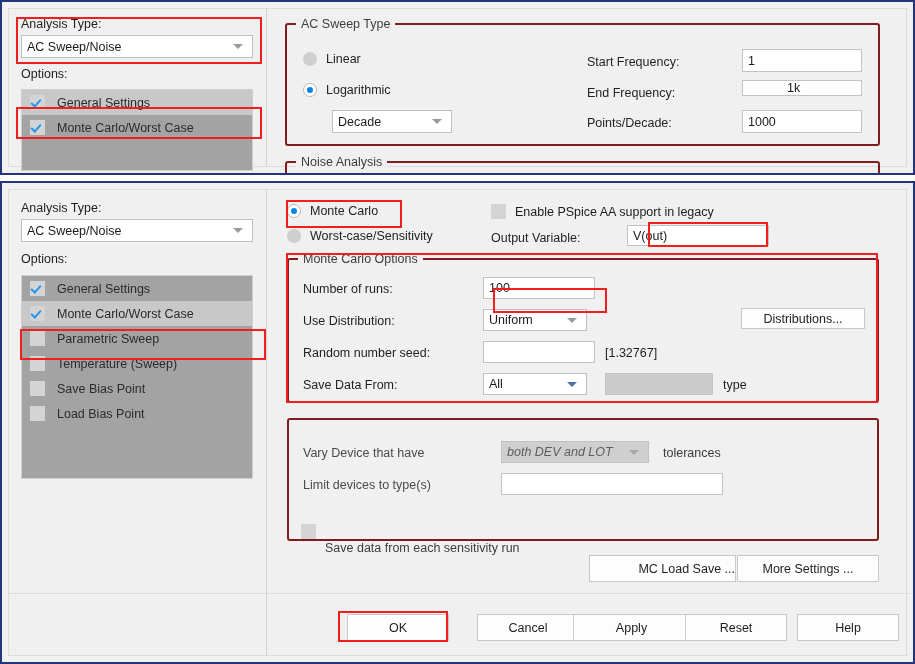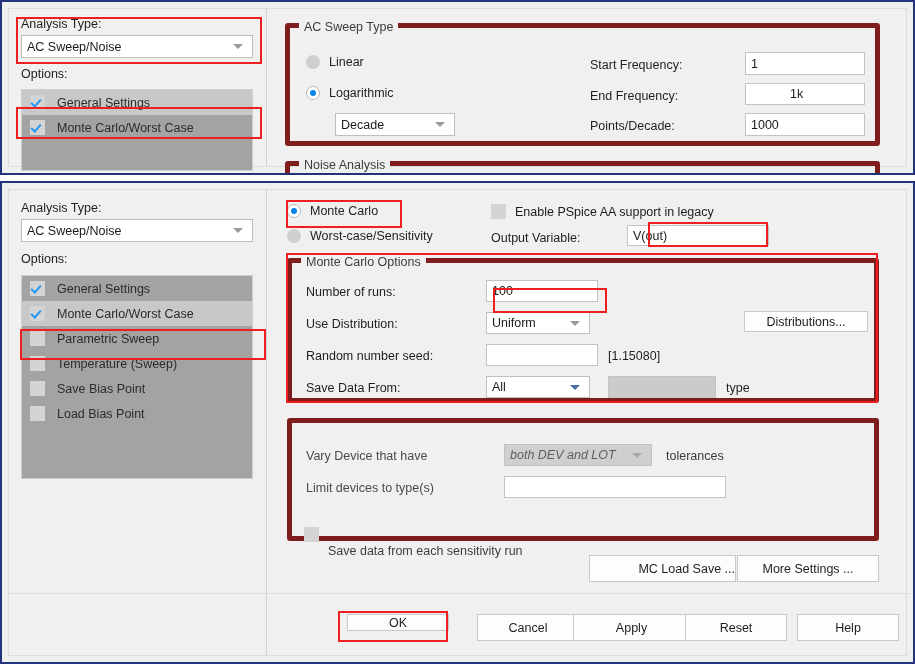--- a/index.html
+++ b/index.html
@@ -124,21 +124,21 @@
 
   
   .right-col {
     position: absolute;
     left: 258px; top: 0; right: 0; bottom: 0;
   }
 
   
   .groupbox {
     position: absolute;
-    border: 5px solid #7f1d1d;
+    border: 2px solid #7f1d1d;
     border-radius: 3px;
     box-sizing: border-box;
   }
   .group-title {
     position: absolute;
     top: -8px; left: 9px;
     background: #f0f0f0;
     padding: 0 5px;
     color: #3d3d3d;
     font-size: 12.5px;
@@ -286,21 +286,21 @@
             <span>Decade</span>
             <span class="arrow"></span>
           </div>
 
           <div class="lbl" style="left:300px; top:30px;">Start Frequency:</div>
           <div class="tinput" style="left:455px; top:24px; width:120px; height:23px;">
             <span>1</span>
           </div>
 
           <div class="lbl" style="left:300px; top:61px;">End Frequency:</div>
-          <div class="tinput" style="left:455px; top:55px; width:120px; height:22px;padding-left:44px;">
+          <div class="tinput" style="left:455px; top:55px; width:120px; height:16px;padding-left:44px;">
             <span>1k</span>
           </div>
 
           <div class="lbl" style="left:300px; top:91px;">Points/Decade:</div>
           <div class="tinput" style="left:455px; top:85px; width:120px; height:23px;">
             <span>1000</span>
           </div>
         </div>
 
         <div class="groupbox" style="left:18px; top:152px; width:595px; height:40px;">
@@ -390,21 +390,21 @@
             <span class="arrow"></span>
           </div>
           <div class="btn" style="left:452px; top:48px; width:124px; height:21px;">
             <span>Distributions...</span>
           </div>
 
           <div class="lbl" style="left:14px; top:86px;">Random number seed:</div>
           <div class="tinput" style="left:194px; top:81px; width:112px; height:22px;">
             <span></span>
           </div>
-          <div class="lbl" style="left:316px; top:86px;">[1.15080]</div>
+          <div class="lbl" style="left:316px; top:86px;">[1.32767]</div>
 
           <div class="lbl" style="left:14px; top:118px;">Save Data From:</div>
           <div class="combo" style="left:194px; top:113px; width:104px; height:22px;">
             <span>All</span>
             <span class="arrow dark"></span>
           </div>
           <div class="tinput gray" style="left:316px; top:113px; width:108px; height:22px;">
             <span></span>
           </div>
           <div class="lbl" style="left:434px; top:118px;">type</div>
@@ -433,21 +433,21 @@
         <div class="btn" style="left:322px; top:365px; width:147px; height:27px;justify-content:flex-end;">
           <span>MC Load Save ...</span>
         </div>
         <div class="btn" style="left:470px; top:365px; width:142px; height:27px;">
           <span>More Settings ...</span>
         </div>
       </div>
 
       <div class="hsep" style="left:0px; top:403px; width:901px;"></div>
 
-      <div class="btn" style="left:338px; top:424px; width:102px; height:17px;">
+      <div class="btn" style="left:338px; top:424px; width:102px; height:27px;">
         <span>OK</span>
       </div>
       <div class="btn" style="left:452px; top:424px; width:102px; height:27px;margin-left:16px;">
         <span>Cancel</span>
       </div>
       <div class="btn" style="left:564px; top:424px; width:117px; height:27px;">
         <span>Apply</span>
       </div>
       <div class="btn" style="left:676px; top:424px; width:102px; height:27px;">
         <span>Reset</span>

